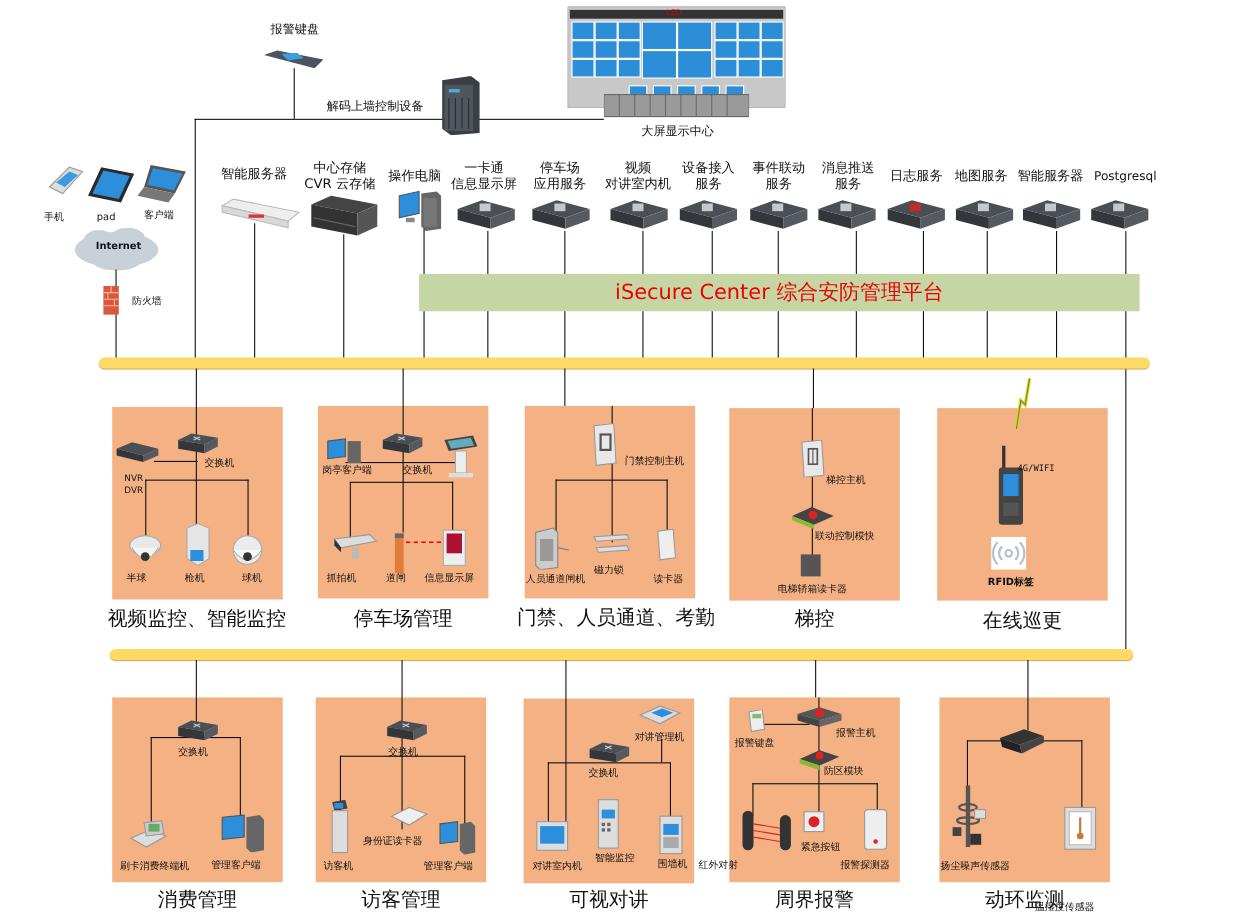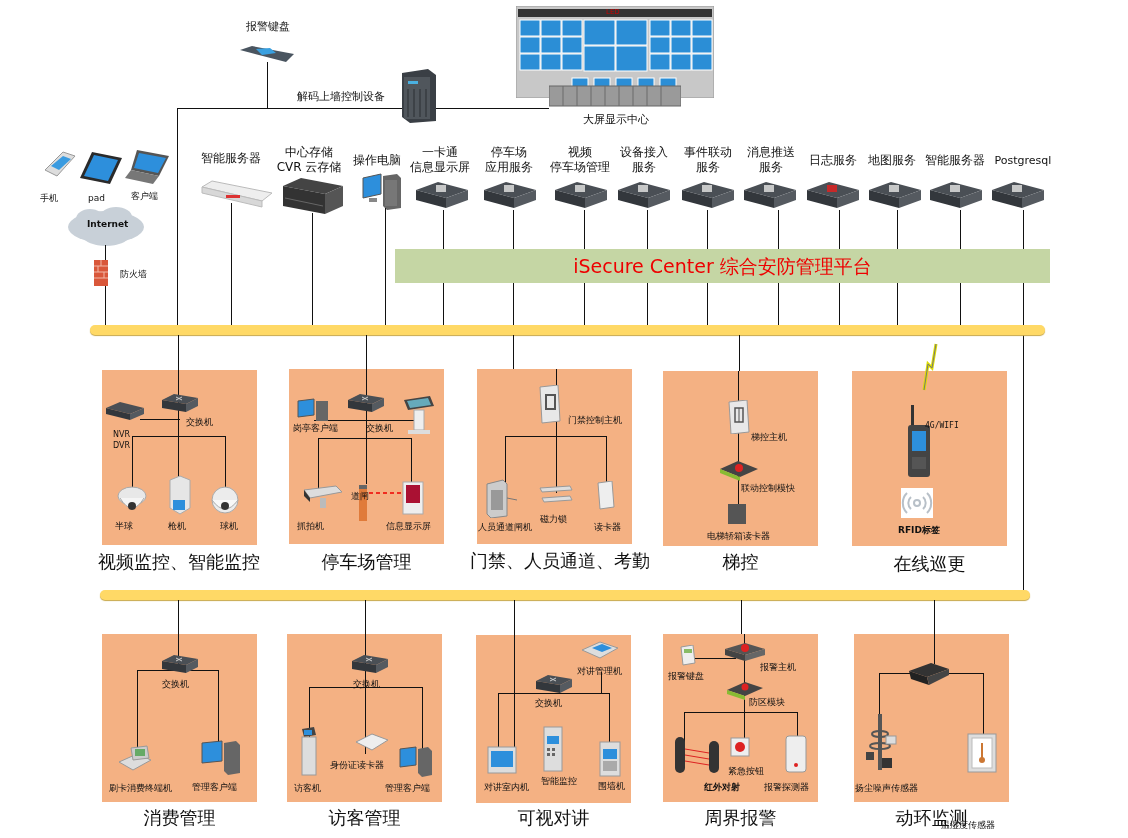--- a/index.html
+++ b/index.html
@@ -146,21 +146,21 @@
 
 <div class="svc-lbl" style="left:201px;top:151px;width:60px;">智能服务器</div>
 <div class="svc-lbl" style="left:276px;top:145px;width:66px;">中心存储
 CVR 云存储</div>
 <div class="svc-lbl" style="left:349px;top:153px;width:56px;">操作电脑</div>
 <div class="svc-lbl" style="left:410px;top:145px;width:60px;">一卡通
 信息显示屏</div>
 <div class="svc-lbl" style="left:479px;top:145px;width:60px;">停车场
 应用服务</div>
 <div class="svc-lbl" style="left:550px;top:145px;width:60px;">视频
-停车场管理</div>
+对讲室内机</div>
 <div class="svc-lbl" style="left:614px;top:145px;width:60px;">设备接入
 服务</div>
 <div class="svc-lbl" style="left:678px;top:145px;width:60px;">事件联动
 服务</div>
 <div class="svc-lbl" style="left:741px;top:145px;width:60px;">消息推送
 服务</div>
 <div class="svc-lbl" style="left:803px;top:153px;width:60px;">日志服务</div>
 <div class="svc-lbl" style="left:862px;top:153px;width:60px;">地图服务</div>
 <div class="svc-lbl" style="left:925px;top:153px;width:60px;">智能服务器</div>
 <div class="svc-lbl" style="left:990px;top:153px;width:66px;font-size:11px;">Postgresql</div>
@@ -278,21 +278,21 @@
 <div class="vl" style="left:513px;top:210px;height:116px;"></div>
 <div class="vl" style="left:584px;top:210px;height:116px;"></div>
 <div class="vl" style="left:647px;top:210px;height:116px;"></div>
 <div class="vl" style="left:707px;top:210px;height:116px;"></div>
 <div class="vl" style="left:778px;top:210px;height:116px;"></div>
 <div class="vl" style="left:839px;top:210px;height:116px;"></div>
 <div class="vl" style="left:897px;top:210px;height:116px;"></div>
 <div class="vl" style="left:960px;top:210px;height:116px;"></div>
 <div class="vl" style="left:1023px;top:210px;height:386px;"></div>
 
-<div class="platform" style="left:381px;top:249px;width:655px;height:34px;margin-left:14px;">iSecure Center 综合安防管理平台</div>
+<div class="platform" style="left:381px;top:249px;width:655px;height:34px;">iSecure Center 综合安防管理平台</div>
 
 <div class="bus" style="left:90px;top:325px;width:955px;"></div>
 
 <div class="bus" style="left:100px;top:590px;width:930px;"></div>
 
 <div class="vl" style="left:178px;top:335px;height:60px;"></div>
 <div class="vl" style="left:366px;top:335px;height:62px;"></div>
 <div class="vl" style="left:513px;top:335px;height:53px;"></div>
 <div class="vl" style="left:739px;top:335px;height:66px;"></div>
 
@@ -395,21 +395,21 @@
       <line x1="12" y1="10" x2="44" y2="10" stroke="#e00" stroke-dasharray="4,3" stroke-width="1.5"></line>
     </svg>
   </div>
 <div class="abs" style="left:402px;top:481px;">
     <svg width="22" height="34">
       <rect x="1" y="1" width="20" height="32" fill="#eee" stroke="#aaa"></rect>
       <rect x="4" y="4" width="14" height="18" fill="#a13"></rect>
     </svg>
   </div>
 <div class="lbl-s" style="left:297px;top:521px;">抓拍机</div>
-<div class="lbl-s" style="left:351px;top:491px;">道闸</div>
+<div class="lbl-s" style="left:351px;top:521px;">道闸</div>
 <div class="lbl-s" style="left:386px;top:521px;">信息显示屏</div>
 <div class="sect-title" style="left:289px;top:550px;width:155px;">停车场管理</div>
 
 <div class="section" style="left:477px;top:369px;width:155px;height:175px;"></div>
 <div class="vl" style="left:556px;top:369px;height:124px;"></div>
 <div class="hl" style="left:505px;top:436px;width:102px;"></div>
 <div class="vl" style="left:505px;top:436px;height:58px;"></div>
 <div class="vl" style="left:606px;top:436px;height:48px;"></div>
 <div class="abs" style="left:538px;top:385px;">
     <svg width="24" height="40">
@@ -664,21 +664,21 @@
       <rect x="1" y="1" width="18" height="18" fill="#eee" stroke="#999"></rect>
       <circle cx="10" cy="10" r="5" fill="#d22"></circle>
     </svg>
   </div>
 <div class="abs" style="left:785px;top:735px;">
     <svg width="24" height="40">
       <rect x="1" y="1" width="20" height="36" rx="3" fill="#eee" stroke="#999"></rect>
       <circle cx="11" cy="30" r="2" fill="#d22"></circle>
     </svg>
   </div>
-<div class="lbl-s" style="left:704px;top:782px;font-weight:bold;">红外对射</div>
+<div class="lbl-s" style="left:635px;top:782px;">红外对射</div>
 <div class="lbl-s" style="left:728px;top:766px;">紧急按钮</div>
 <div class="lbl-s" style="left:764px;top:782px;">报警探测器</div>
 <div class="sect-title" style="left:663px;top:806px;width:155px;">周界报警</div>
 
 <div class="section" style="left:854px;top:634px;width:155px;height:168px;"></div>
 <div class="vl" style="left:934px;top:634px;height:30px;"></div>
 <div class="hl" style="left:879px;top:673px;width:32px;"></div>
 <div class="hl" style="left:948px;top:673px;width:36px;"></div>
 <div class="vl" style="left:879px;top:673px;height:44px;"></div>
 <div class="vl" style="left:983px;top:673px;height:62px;"></div>

